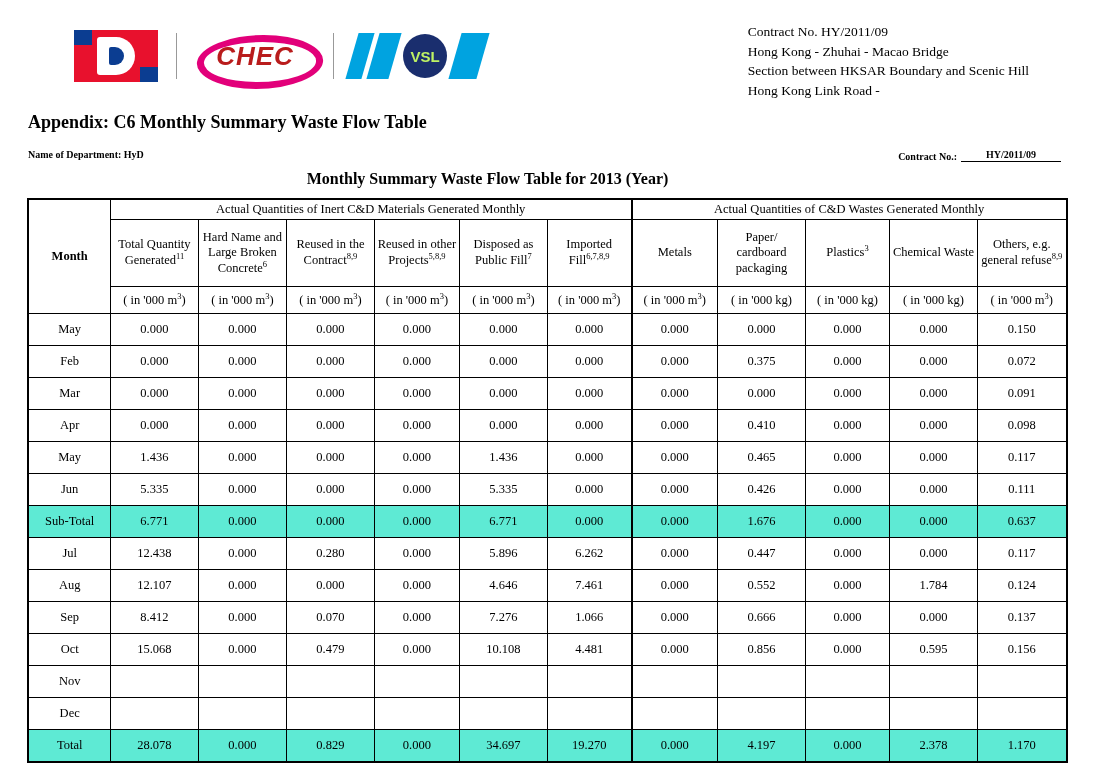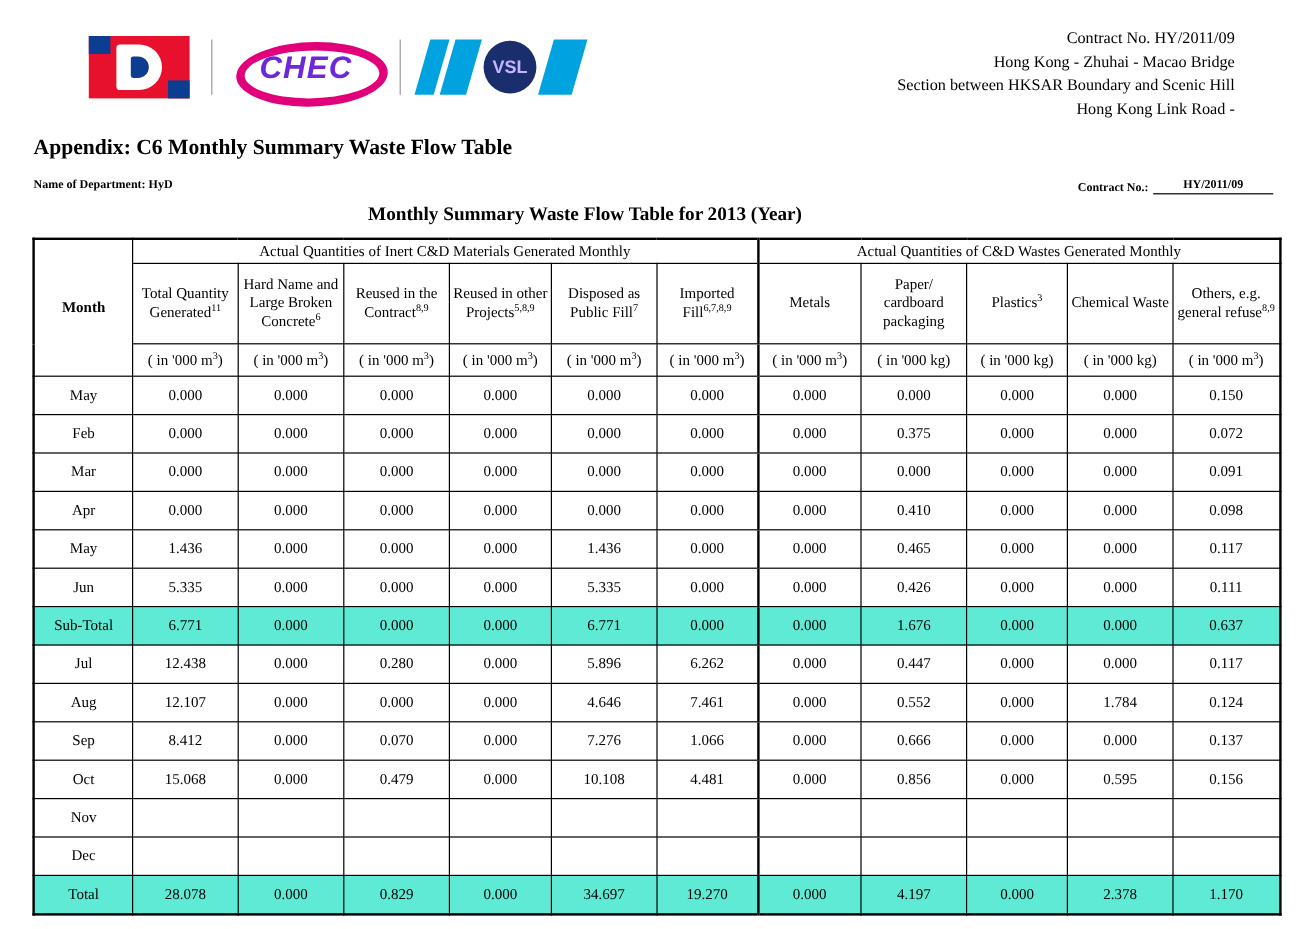--- a/index.html
+++ b/index.html
@@ -89,21 +89,21 @@
     border: 7px solid #e2007a;
     border-radius: 50%;
     transform: skewX(-8deg);
   }
   .logo-chec .txt {
     position: relative;
     font-family: "Liberation Sans", sans-serif;
     font-weight: bold;
     font-style: italic;
     font-size: 26px;
-    color: #6d28d9;
+    color: #b91c1c;
     letter-spacing: 1px;
   }
   .logo-vsl {
     display: flex;
     align-items: center;
     height: 48px;
   }
   .logo-vsl .bar {
     width: 16px;
     height: 46px;
@@ -115,38 +115,38 @@
     width: 22px;
     height: 46px;
     background: #00a3e0;
     transform: skewX(-16deg);
     margin-right: 8px;
   }
   .logo-vsl .circle {
     width: 44px; height: 44px;
     border-radius: 50%;
     background: #1a2e6e;
-    color: #c4b5fd;
+    color: #bef264;
     font-family: "Liberation Sans", sans-serif;
     font-weight: bold;
     font-size: 15px;
     display: flex;
     align-items: center;
     justify-content: center;
     margin-right: 8px;
   }
   .logo-vsl .bar3 {
     width: 28px;
     height: 46px;
     background: #00a3e0;
     transform: skewX(-16deg);
   }
 
   .contract-block {
-    text-align: right;
+    text-align: left;
     font-size: 13.5px;
     line-height: 1.45;
     padding-top: 4px;
     padding-right: 40px;
   }
 
   
   .appendix-title {
     font-size: 18px;
     font-weight: bold;

